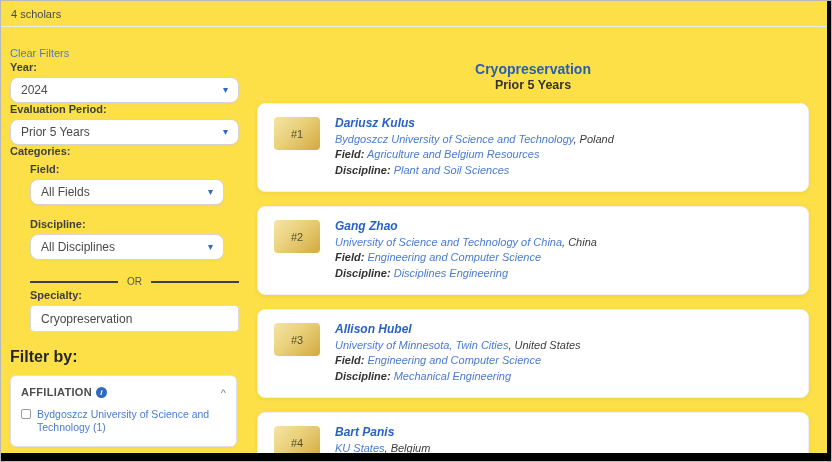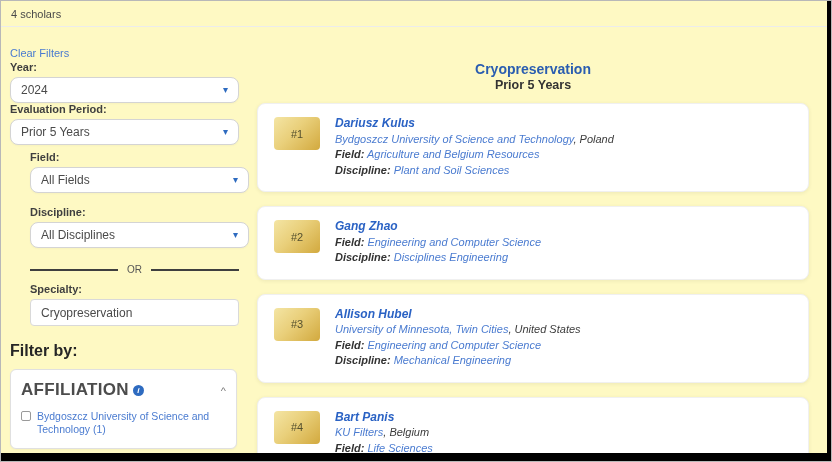--- a/index.html
+++ b/index.html
@@ -2,21 +2,21 @@
 <html><head>
 <meta charset="utf-8">
 <style>
   * { margin:0; padding:0; box-sizing:border-box; }
   html,body { background:#e8e8e8; }
   body { font-family:"Liberation Sans", sans-serif; }
 
   .page {
     position:relative;
     width:832px; height:462px;
-    background:#fef9c3;
+    background:#fde047;
     border:1px solid #b8b8b8;
     overflow:hidden;
     color:#3c3c3c;
   }
   .edge-right { position:absolute; top:0; right:0; width:4px; height:100%; background:#000; z-index:50; }
   .edge-bottom { position:absolute; left:0; bottom:0; width:100%; height:8px; background:#000; z-index:50; }
 
   .topbar { padding:7px 10px 6px 10px; font-size:11px; color:#4a4a4a; border-bottom:1px solid #ececec; }
 
   .layout { display:flex; }
@@ -33,21 +33,21 @@
     width:229px; height:26px; margin-top:4px;
     padding:0 10px;
     border:1px solid #d4d4d4; border-radius:8px;
     background:#fff; font-size:12px; color:#4a4a4a;
     cursor:pointer;
     box-shadow:0 1px 2px rgba(0,0,0,0.03);
     text-align:center;
   }
   .select .caret { color:#2e6bc0; font-size:10px; line-height:1; }
   .indent { margin-left:20px; }
-  .select.narrow { width:219px; }
+  .select.narrow { width:194px; }
 
   .or-divider { display:flex; align-items:center; width:209px; margin:16px 0 2px 20px; }
   .or-divider .line { flex:1; border-top:2px solid #3f3f3f; }
   .or-divider .or-text { margin:0 9px; font-size:10px; color:#555; }
 
   .specialty-input {
     width:209px; height:27px; margin-top:4px;
     padding:0 10px;
     border:1px solid #d9d9d9; border-radius:4px;
     font-size:12px; color:#4a4a4a;
@@ -57,21 +57,21 @@
 
   .filter-by { margin-top:16px; font-size:16px; font-weight:bold; color:#262626; }
 
   .affil-box {
     margin-top:9px; width:227px;
     border:1px solid #e0e0e0; border-radius:6px;
     background:#fff; padding:10px 10px 12px 10px;
     box-shadow:0 1px 2px rgba(0,0,0,0.04);
   }
   .affil-header { display:flex; align-items:center; }
-  .affil-title { font-size:17px; font-weight:600; color:#4c4c4c; letter-spacing:0.3px; }
+  .affil-title { font-size:11px; font-weight:600; color:#4c4c4c; letter-spacing:0.3px; }
   .info-icon {
     display:inline-flex; align-items:center; justify-content:center;
     width:11px; height:11px; margin-left:4px;
     border-radius:50%; background:#2e6bc0; color:#fff;
     font-size:8px; font-weight:bold; font-style:italic;
     cursor:pointer;
   }
   .collapse-chevron { margin-left:auto; color:#777; font-size:11px; cursor:pointer; transform:scaleY(0.9); }
   .affil-options { margin-top:10px; }
   .affil-option { display:flex; align-items:flex-start; margin-top:5px; cursor:pointer; }
@@ -130,40 +130,41 @@
         <span>2024</span>
         <span class="caret">▾</span>
       </div>
 
       <div class="fld-label">Evaluation Period:</div>
       <div class="select">
         <span>Prior 5 Years</span>
         <span class="caret">▾</span>
       </div>
 
+      <div class="fld-label">Categories:</div>
 
       <div class="fld-label indent" style="margin-top:6px;">Field:</div>
       <div class="select narrow indent">
         <span>All Fields</span>
         <span class="caret">▾</span>
       </div>
 
       <div class="fld-label indent" style="margin-top:13px;">Discipline:</div>
       <div class="select narrow indent">
         <span>All Disciplines</span>
         <span class="caret">▾</span>
       </div>
 
       <div class="or-divider">
         <span class="line"></span>
         <span class="or-text">OR</span>
         <span class="line"></span>
       </div>
 
-      <div class="fld-label indent" style="margin-top:8px;">Specialty:</div>
+      <div class="fld-label indent" style="margin-top:2px;">Specialty:</div>
       <input class="specialty-input indent" value="Cryopreservation" style="">
 
       <div class="filter-by">Filter by:</div>
 
       <div class="affil-box">
         <div class="affil-header">
           <span class="affil-title">AFFILIATION</span>
           <span class="info-icon">i</span>
           <span class="collapse-chevron">^</span>
         </div>
@@ -202,20 +203,23 @@
                 <a class="link">Plant and Soil Sciences</a>
               </div>
             </div>
           </div>
 
           <div class="card">
             <div class="rank-badge">#2</div>
             <div class="card-body">
               <a class="scholar-name">Gang Zhao</a>
               <div>
+                <a class="link">University of Science and Technology of China</a><span>, China</span>
+              </div>
+              <div>
                 <span class="bold-label">Field:</span>
                 <a class="link">Engineering and Computer Science</a>
               </div>
               <div>
                 <span class="bold-label">Discipline:</span>
                 <a class="link">Disciplines Engineering</a>
               </div>
             </div>
           </div>
 
@@ -235,21 +239,21 @@
                 <a class="link">Mechanical Engineering</a>
               </div>
             </div>
           </div>
 
           <div class="card">
             <div class="rank-badge">#4</div>
             <div class="card-body">
               <a class="scholar-name">Bart Panis</a>
               <div>
-                <a class="link">KU Filters</a><span>, Belgium</span>
+                <a class="link">KU States</a><span>, Belgium</span>
               </div>
               <div>
                 <span class="bold-label">Field:</span>
                 <a class="link">Life Sciences</a>
               </div>
               
             </div>
           </div>
 
       </div>

